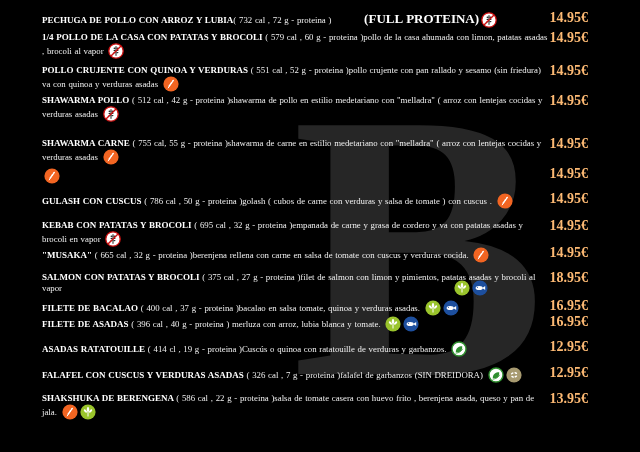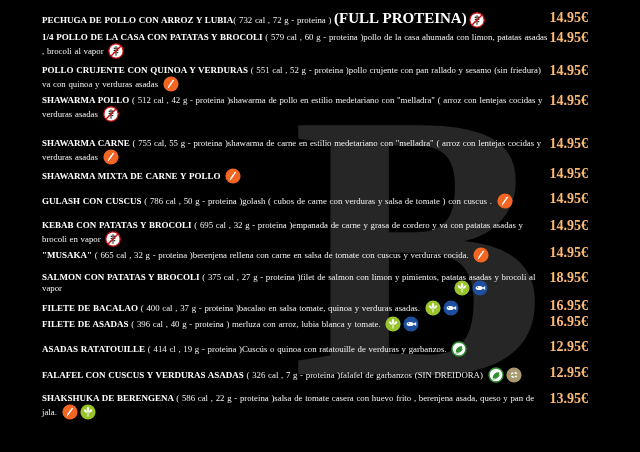--- a/index.html
+++ b/index.html
@@ -20,21 +20,21 @@
     margin:0 0 5px 0;
     font-size:21px;font-weight:bold;letter-spacing:3px;
     color:#e7b50d;
   }
   .row{position:relative;width:546px;}
   .txt{
     width:506px;font-size:8.8px;line-height:11px;color:#efefef;
     word-spacing:0.5px;
   }
   .nm{font-weight:bold;color:#ffffff;font-size:9px;}
-  .sb{font-weight:bold;color:#ffffff;font-size:15px;}
+  .sb{font-weight:bold;color:#ffffff;font-size:13px;margin-left:30px;}
   .price{
     position:absolute;right:0;top:-2px;
     font-size:14px;font-weight:bold;color:#fdba74;white-space:nowrap;
   }
   .icons{white-space:nowrap;}
   .icons-right{position:absolute;right:100px;top:8px;}
   .icon{display:inline-block;width:16px;height:16px;vertical-align:-5px;margin-left:2px;}
   .icon svg{display:block;width:16px;height:16px;}
   
   .r0{margin-bottom:4px}.r1{margin-bottom:6px}.r2{margin-bottom:3px}.r3{margin-bottom:16px}
@@ -110,21 +110,21 @@
                   <circle cx="8" cy="8" r="7.6" fill="#f26522"></circle>
                   <path d="M5 12.2L10.6 4" stroke="#fff" stroke-width="1"></path>
                   <ellipse cx="6.6" cy="9.4" rx="1.6" ry="0.8" fill="#fff" transform="rotate(-55 6.6 9.4)"></ellipse>
                   <ellipse cx="8.2" cy="7.2" rx="1.6" ry="0.8" fill="#fff" transform="rotate(-55 8.2 7.2)"></ellipse>
                   <ellipse cx="9.8" cy="5" rx="1.4" ry="0.7" fill="#fff" transform="rotate(-55 9.8 5)"></ellipse>
                 </svg></span></span></div>
     <div class="price">14.95€</div>
   </div>
 
   <div class="row r5">
-    <div class="txt"><span class="nm">SHAWARMA MIXTA DE CARNE Y POLLO </span><span class="dt"></span><span class="icons"><span class="icon"><svg viewBox="0 0 16 16">
+    <div class="txt"><span class="dt"></span><span class="icons"><span class="icon"><svg viewBox="0 0 16 16">
                   <circle cx="8" cy="8" r="7.6" fill="#f26522"></circle>
                   <path d="M5 12.2L10.6 4" stroke="#fff" stroke-width="1"></path>
                   <ellipse cx="6.6" cy="9.4" rx="1.6" ry="0.8" fill="#fff" transform="rotate(-55 6.6 9.4)"></ellipse>
                   <ellipse cx="8.2" cy="7.2" rx="1.6" ry="0.8" fill="#fff" transform="rotate(-55 8.2 7.2)"></ellipse>
                   <ellipse cx="9.8" cy="5" rx="1.4" ry="0.7" fill="#fff" transform="rotate(-55 9.8 5)"></ellipse>
                 </svg></span></span></div>
     <div class="price">14.95€</div>
   </div>
 
   <div class="row r6">

